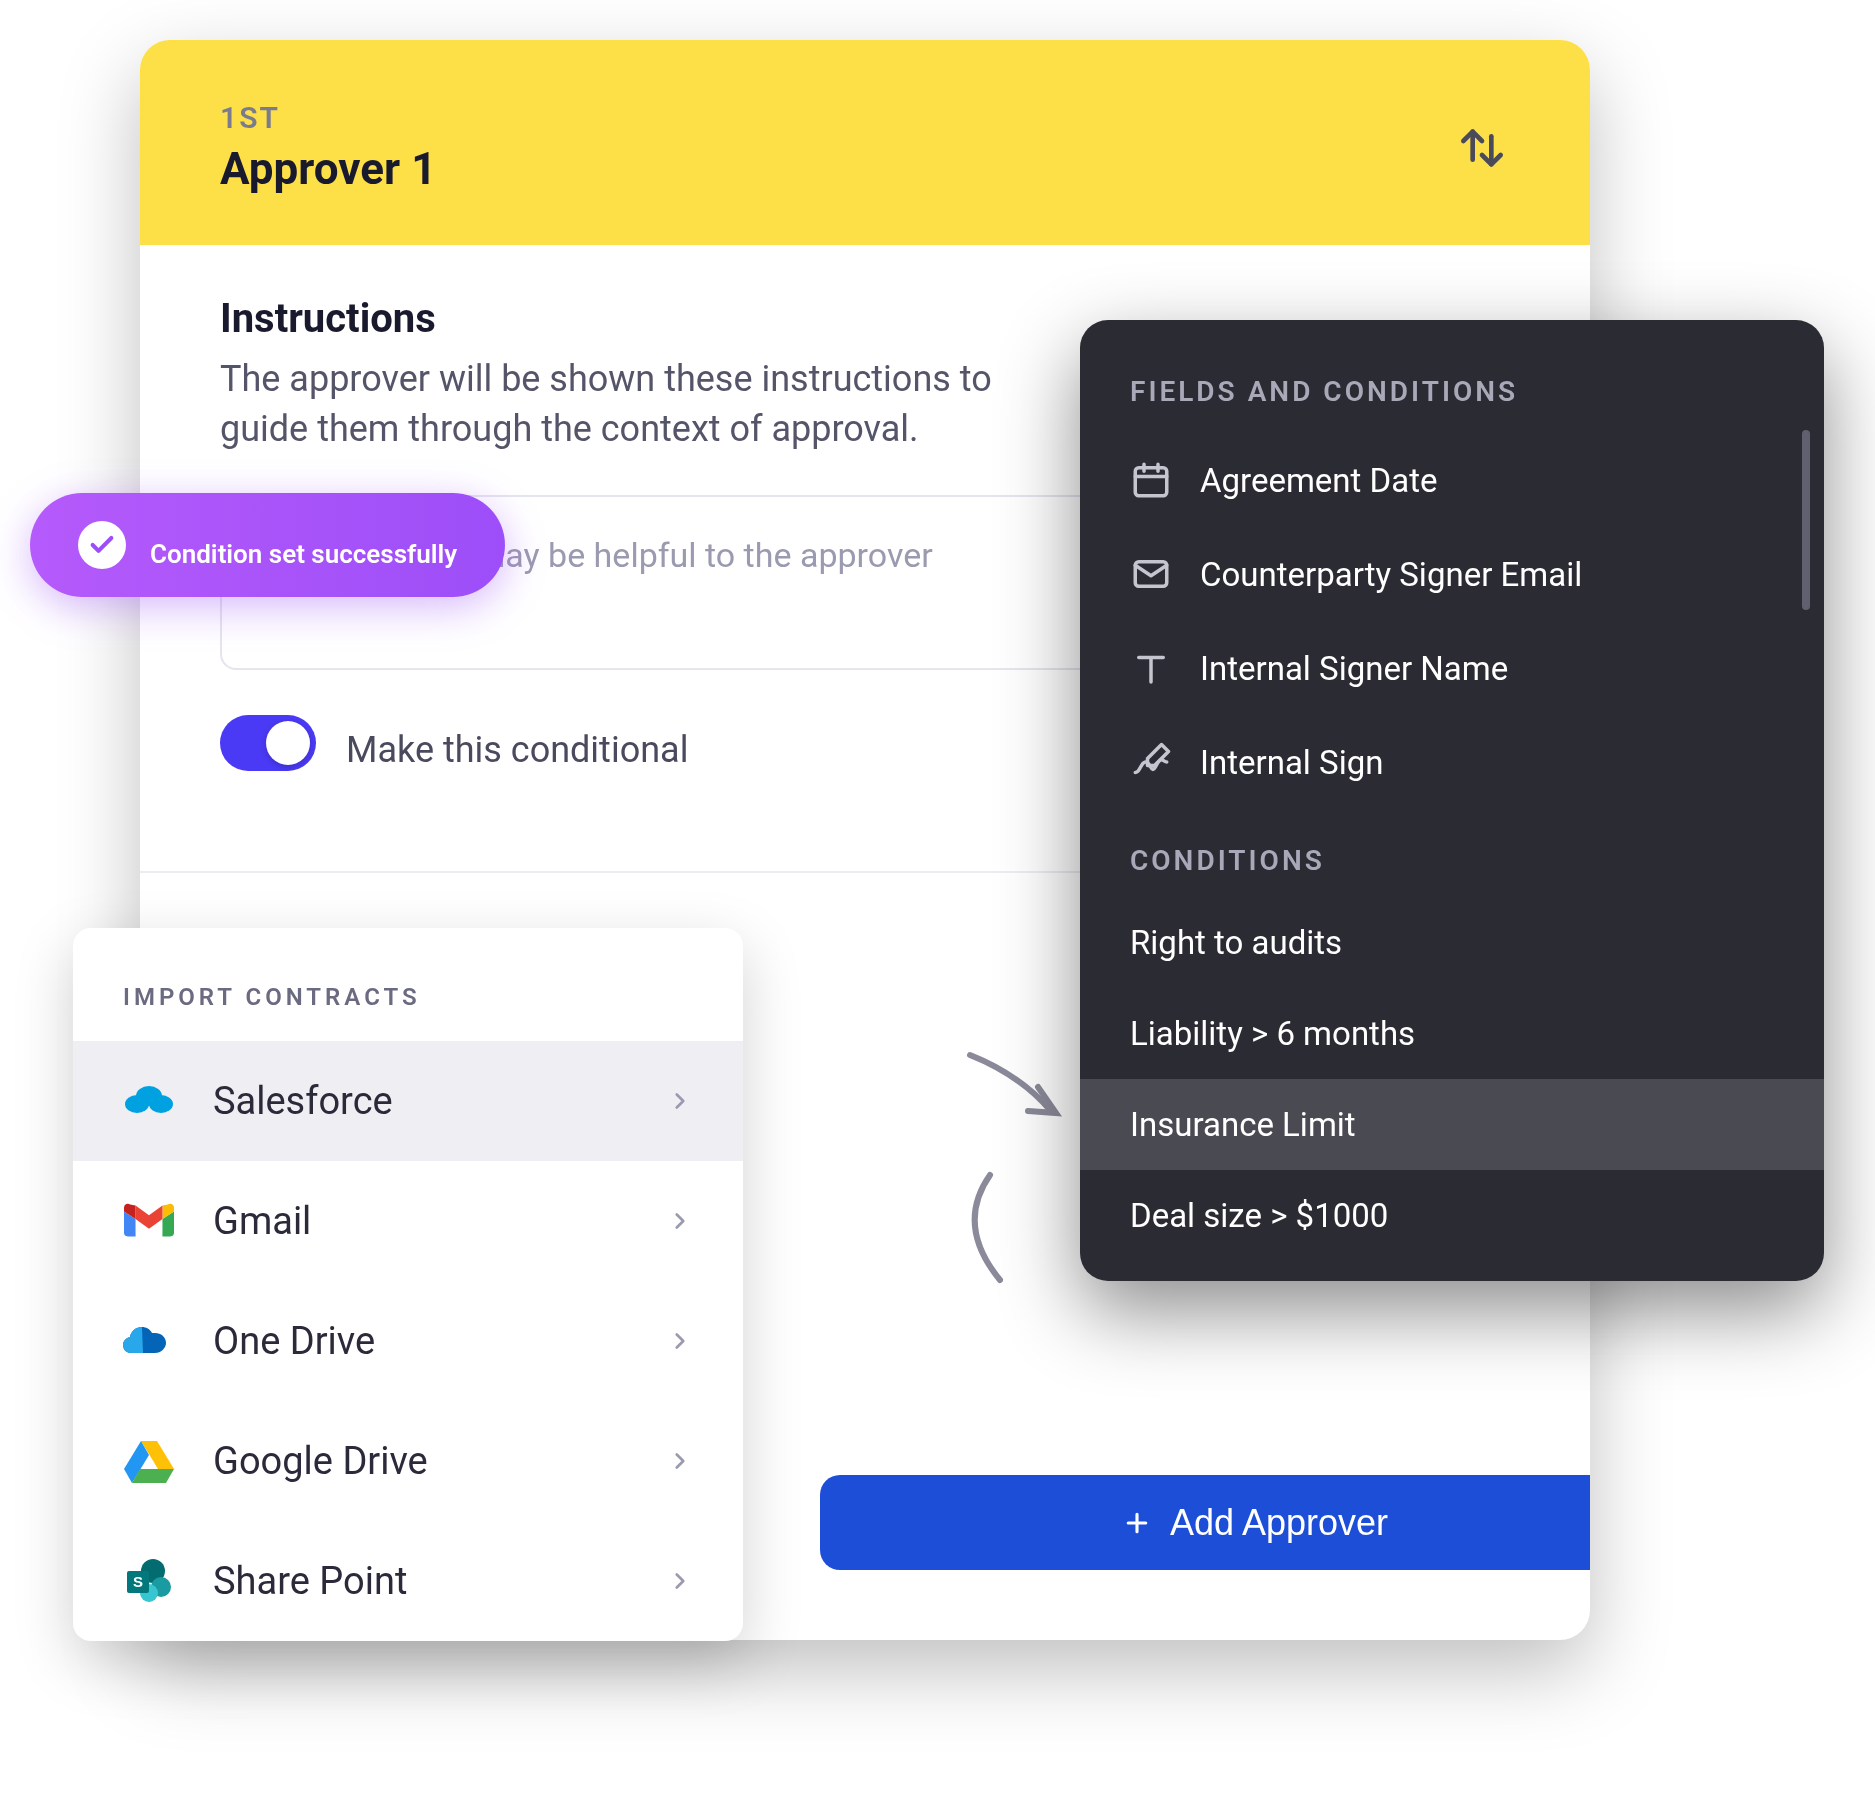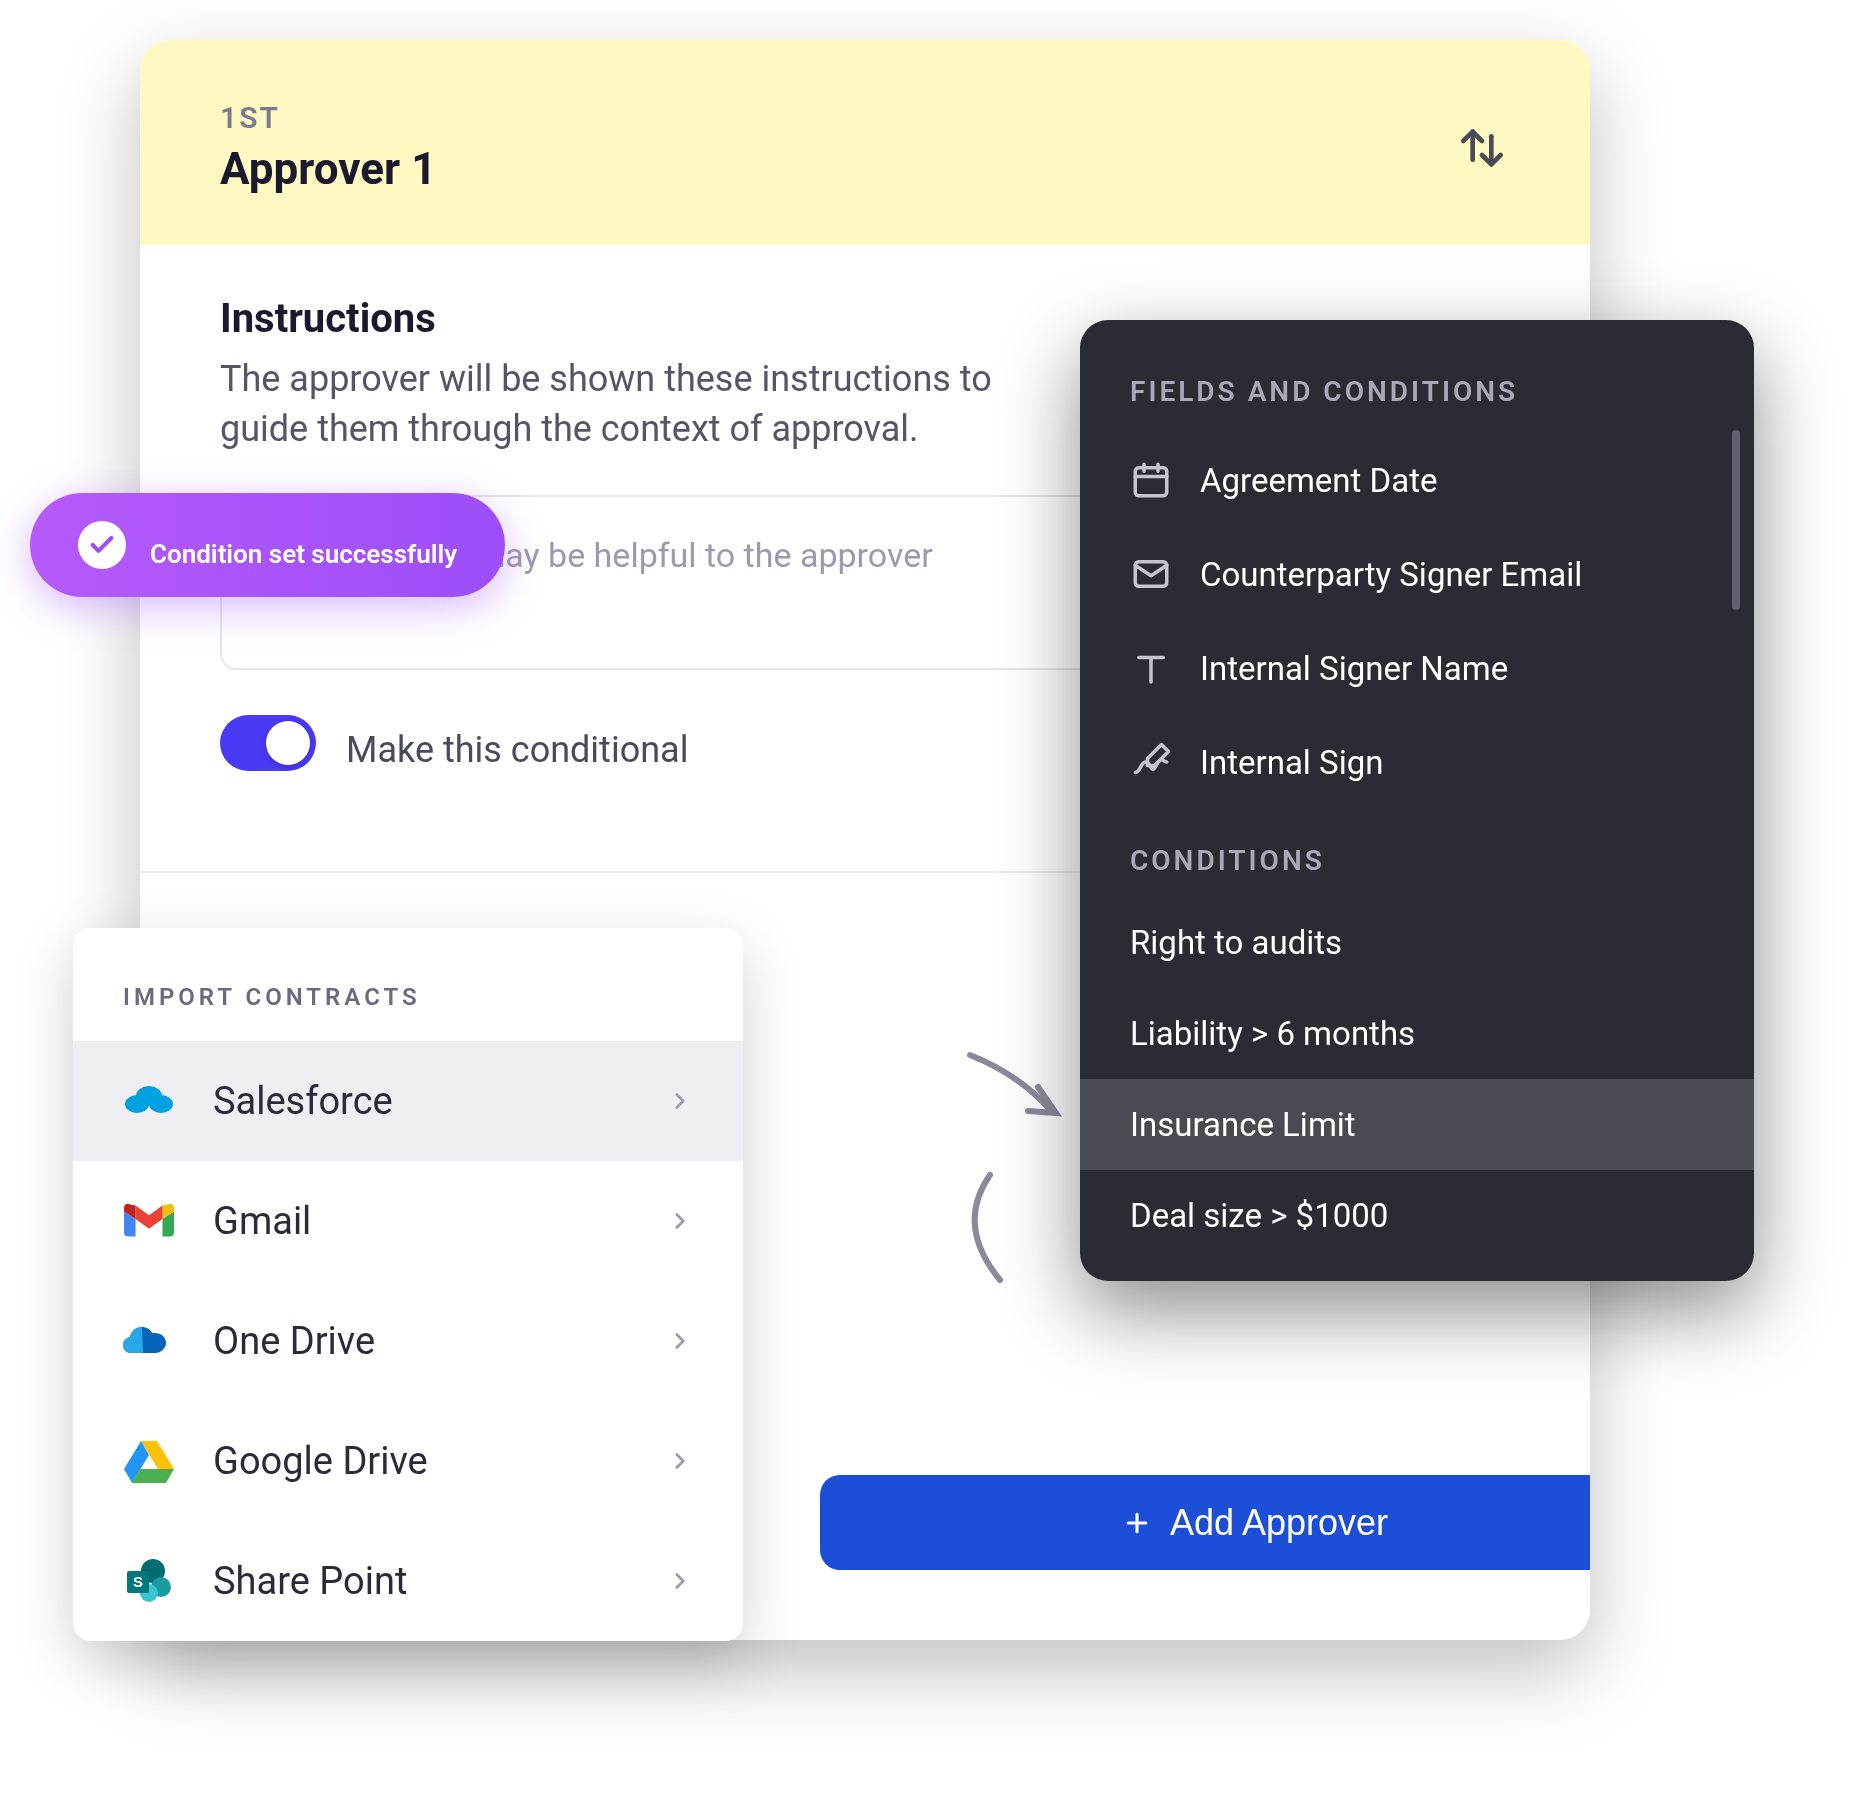--- a/index.html
+++ b/index.html
@@ -18,21 +18,21 @@
       top: 40px;
       left: 140px;
       width: 1450px;
       height: 1600px;
       background: #fff;
       border-radius: 30px;
       box-shadow: 0 30px 80px rgba(0,0,0,0.25);
       overflow: hidden;
     }
     .card-header {
-      background: #fef9c3;
+      background: #fde047;
       padding: 60px 80px 50px;
       display: flex;
       align-items: center;
       justify-content: space-between;
     }
     .card-header-text {}
     .ord {
       color: #7b7b90;
       font-size: 30px;
       font-weight: 600;
@@ -194,21 +194,21 @@
       font-size: 38px;
       color: #2a2a3a;
     }
     .chev { color: #9a9ab0; }
     
     
     .fields-panel {
       position: absolute;
       top: 320px;
       left: 1080px;
-      width: 674px;
+      width: 744px;
       background: #2b2b33;
       color: #fff;
       border-radius: 28px;
       box-shadow: 0 30px 80px rgba(0,0,0,0.45);
       padding: 55px 0 20px;
     }
     .fields-header {
       font-size: 28px;
       letter-spacing: 3px;
       color: #a8a8b8;

